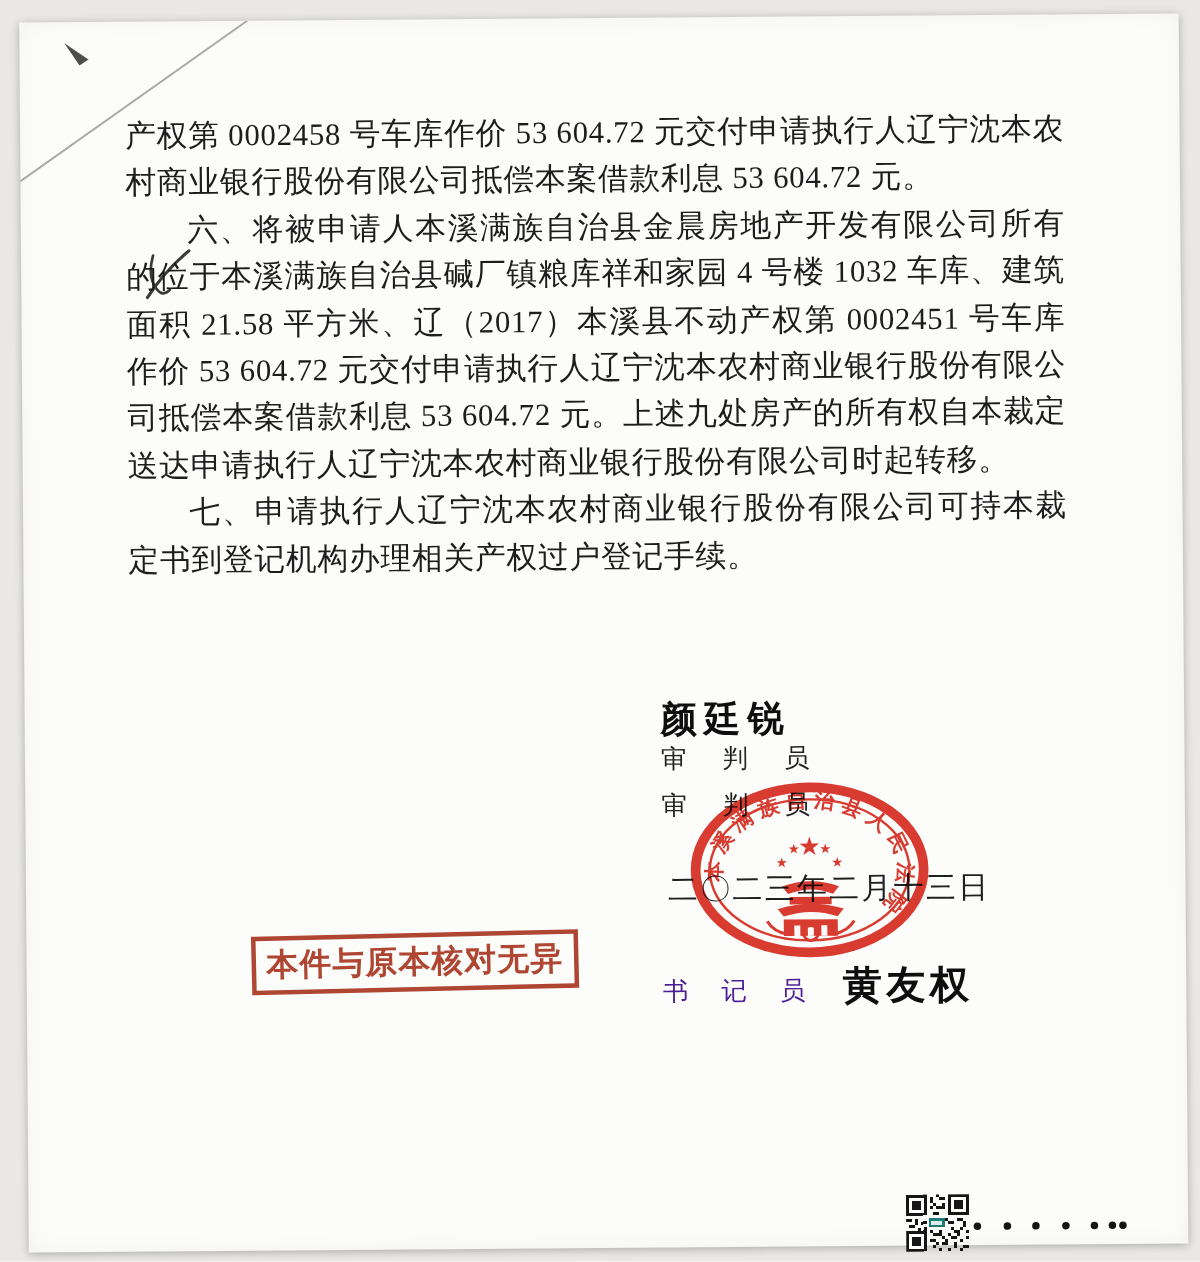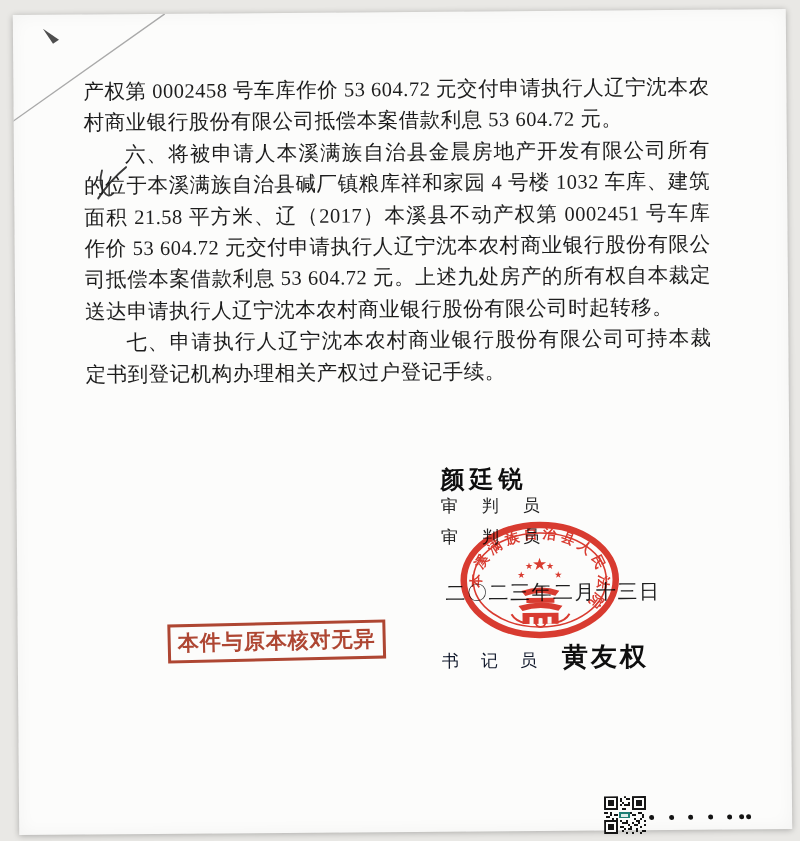--- a/index.html
+++ b/index.html
@@ -33,21 +33,21 @@
   .sig-name{
     font-family:Liberation Mono, monospace;
     font-weight:700;font-size:24px;letter-spacing:5px;color:#0e0e0e;
     white-space:nowrap;
   }
   .date-line{
     position:absolute;left:428px;top:568px;
     font-size:20px;letter-spacing:1.5px;color:#1f1f1f;white-space:nowrap;
   }
   .clerk-row{position:absolute;left:424px;top:629px;display:flex;align-items:baseline;}
-  .clerk-role{font-size:17px;letter-spacing:22px;color:#0f172a;width:120px;white-space:nowrap;flex:none;}
+  .clerk-role{font-size:17px;letter-spacing:22px;color:#4c1d95;width:120px;white-space:nowrap;flex:none;}
   .clerk-name{
     font-family:Liberation Sans, sans-serif;
     font-weight:700;font-size:26px;letter-spacing:3px;color:#0e0e0e;white-space:nowrap;
   }
   
   .stamp{
     position:absolute;left:150px;top:609px;
     border:3px solid #a83722;color:#a83722;
     font-family:"DejaVu Sans","Liberation Sans",sans-serif;
     font-weight:700;font-size:21px;letter-spacing:1px;

